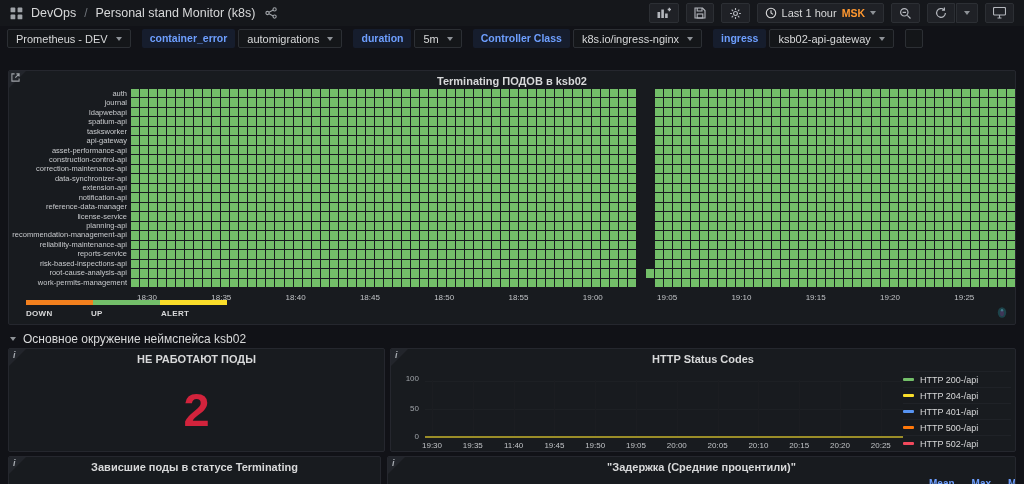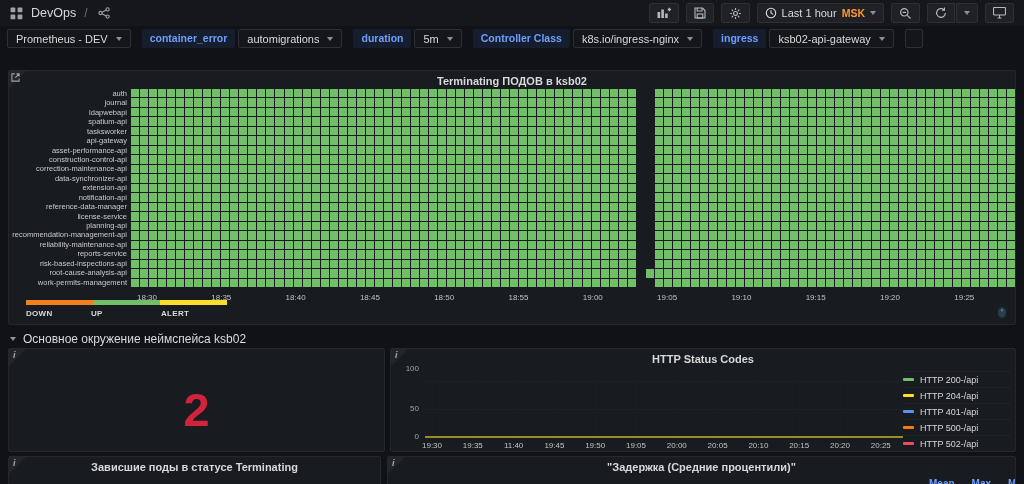--- a/index.html
+++ b/index.html
@@ -77,20 +77,21 @@
       <span>
           <svg width="13" height="13" viewBox="0 0 12 12" fill="#9fa3a8">
             <rect x="0.5" y="0.5" width="4.4" height="4.4" rx="0.8"></rect>
             <rect x="7" y="0.5" width="4.4" height="4.4" rx="0.8"></rect>
             <rect x="0.5" y="7" width="4.4" height="4.4" rx="0.8"></rect>
             <rect x="7" y="7" width="4.4" height="4.4" rx="0.8"></rect>
           </svg>
         </span>
       <span class="crumb">DevOps</span>
       <span class="crumb-sep">/</span>
+      <span class="crumb">Personal stand Monitor (k8s)</span>
       <span style="margin-left:2px;">
           <svg width="12" height="12" viewBox="0 0 12 12" stroke="#9fa3a8" fill="none" stroke-width="1.1">
             <circle cx="2.5" cy="6" r="1.6"></circle>
             <circle cx="9.6" cy="2.4" r="1.6"></circle>
             <circle cx="9.6" cy="9.6" r="1.6"></circle>
             <path d="M4 5.2 8.2 3.1M4 6.8 8.2 8.9"></path>
           </svg>
         </span>
     </div>
     <div class="tb-right">
@@ -2319,29 +2320,30 @@
   </div>
 
   <div class="section-head" style="top:332px;left:10px;">
     <span class="caret"></span>
     <span>Основное окружение неймспейса ksb02</span>
   </div>
 
   <div class="panel" style="left:8px;top:348px;width:377px;height:104px;">
     <div class="corner"></div>
     <span class="corner-i">i</span>
+    <div class="panel-title">НЕ РАБОТАЮТ ПОДЫ</div>
     <div class="big-num" style="color: rgb(210, 35, 60);">2</div>
   </div>
 
   <div class="panel" style="left:390px;top:348px;width:626px;height:104px;">
     <div class="corner"></div>
     <span class="corner-i">i</span>
     <div class="panel-title">HTTP Status Codes</div>
     <div id="http-plot">
-        <span class="y-label" style="top: 15px; left: 2px;">100</span>
+        <span class="y-label" style="top: 25px; left: 2px;">100</span>
         <span class="y-label" style="top: 55px; left: 2px;">50</span>
         <span class="y-label" style="top: 83px; left: 2px;">0</span>
         <div class="gridh" style="top: 32px;"></div>
         <div class="gridh" style="top: 60px;"></div>
         <div class="gridh axis0" style="top: 88px;"></div>
         <div class="gridv" style="left: 41px;"></div>
         <span class="x-label" style="left: 41px;">19:30</span>
         <div class="gridv" style="left: 81.8px;"></div>
         <span class="x-label" style="left: 81.8px;">19:35</span>
         <div class="gridv" style="left: 122.6px;"></div>

